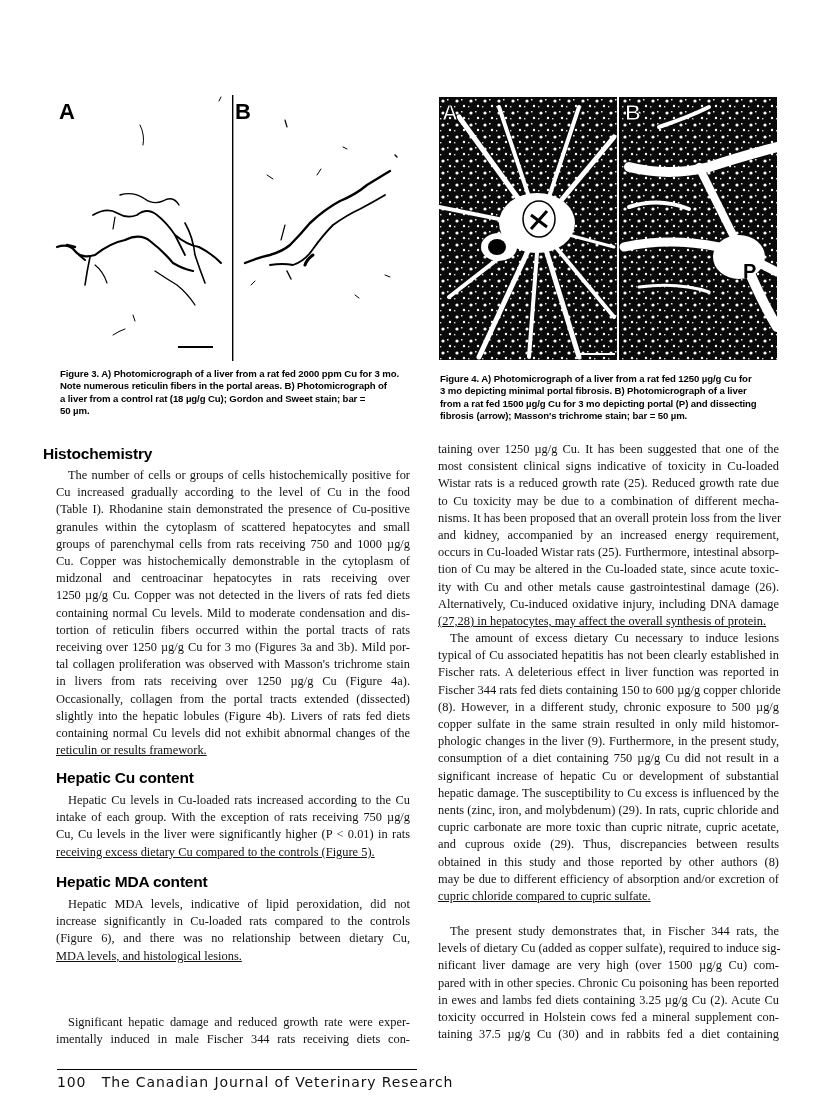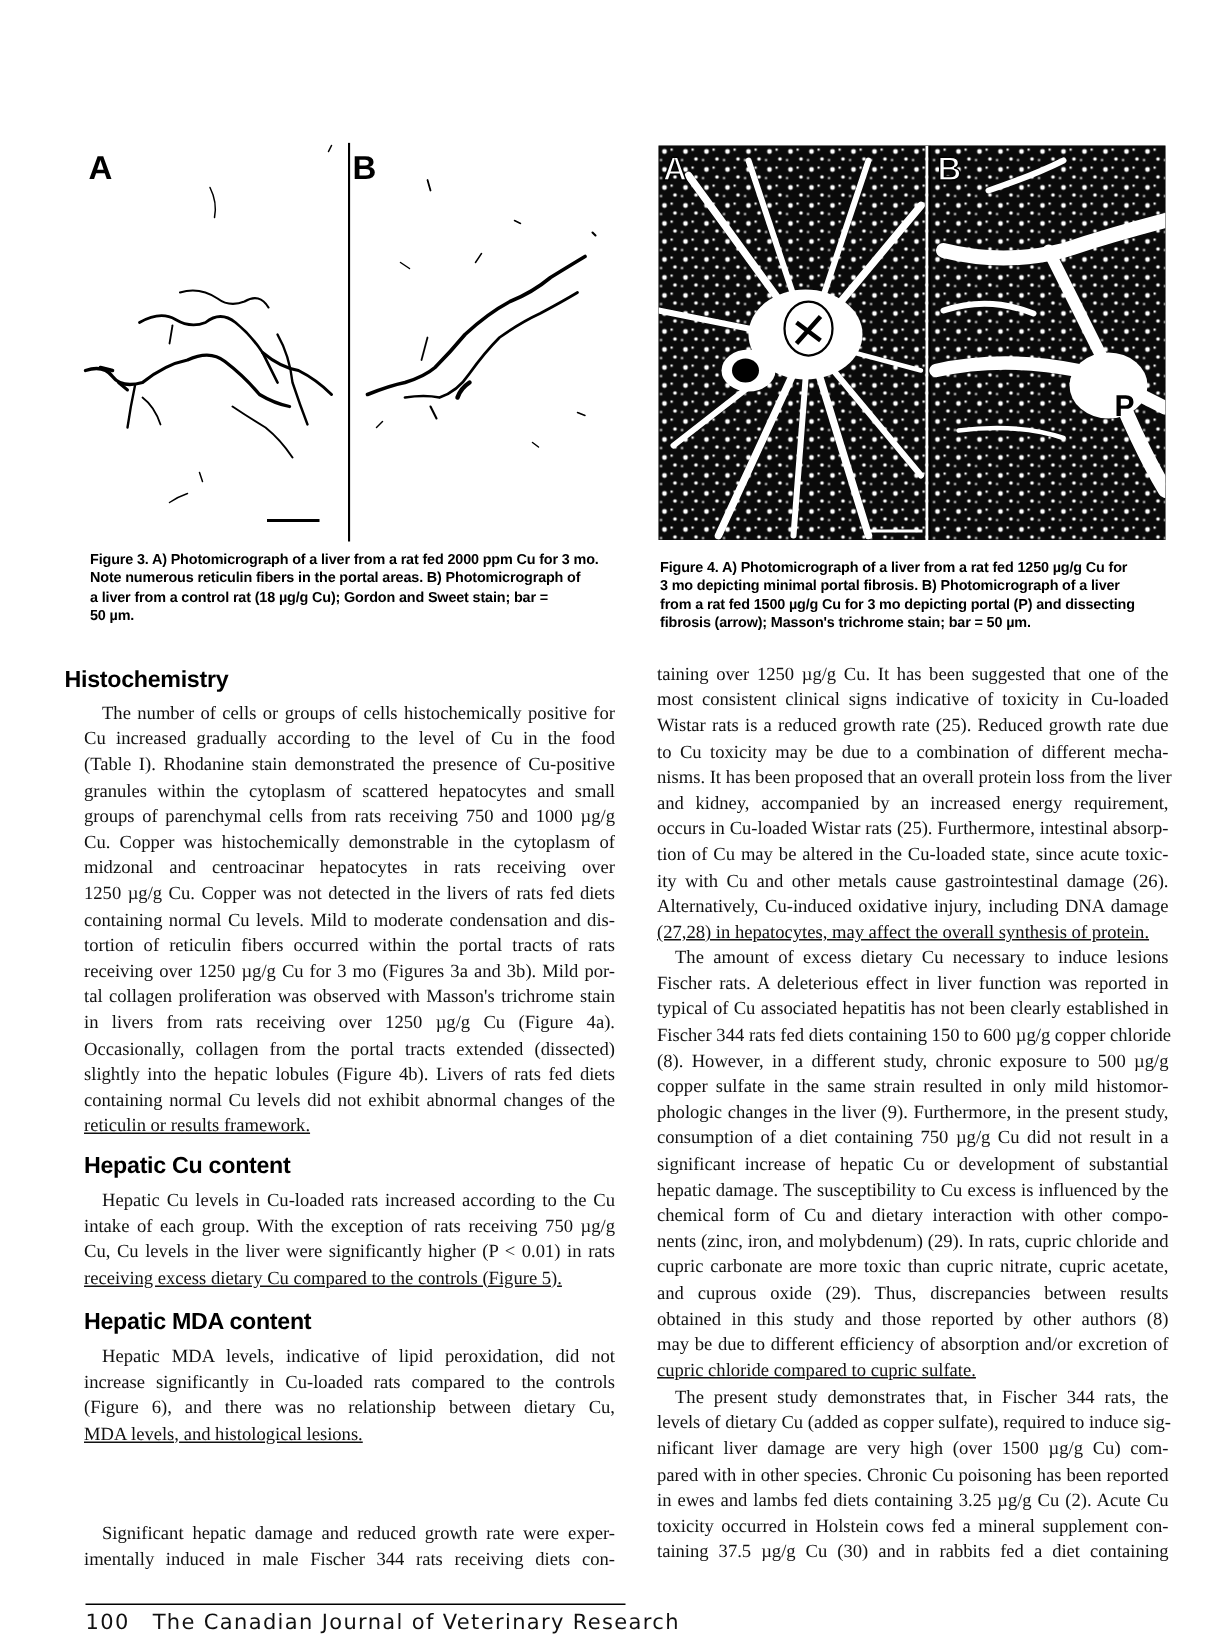--- a/index.html
+++ b/index.html
@@ -183,30 +183,29 @@
   <span class="line">and kidney, accompanied by an increased energy requirement,</span>
   <span class="line">occurs in Cu-loaded Wistar rats (25). Furthermore, intestinal absorp-</span>
   <span class="line">tion of Cu may be altered in the Cu-loaded state, since acute toxic-</span>
   <span class="line">ity with Cu and other metals cause gastrointestinal damage (26).</span>
   <span class="line">Alternatively, Cu-induced oxidative injury, including DNA damage</span>
   <span class="line last">(27,28) in hepatocytes, may affect the overall synthesis of protein.</span>
 </div>
 
 <div class="para" style="left:438px; top:630px; width:341px;">
   <span class="line indent">The amount of excess dietary Cu necessary to induce lesions</span>
+  <span class="line">typical of Cu associated hepatitis has not been clearly established in</span>
   <span class="line">Fischer rats. A deleterious effect in liver function was reported in</span>
-  <span class="line">typical of Cu associated hepatitis has not been clearly established in</span>
   <span class="line">Fischer 344 rats fed diets containing 150 to 600 µg/g copper chloride</span>
   <span class="line">(8). However, in a different study, chronic exposure to 500 µg/g</span>
   <span class="line">copper sulfate in the same strain resulted in only mild histomor-</span>
   <span class="line">phologic changes in the liver (9). Furthermore, in the present study,</span>
   <span class="line">consumption of a diet containing 750 µg/g Cu did not result in a</span>
   <span class="line">significant increase of hepatic Cu or development of substantial</span>
   <span class="line">hepatic damage. The susceptibility to Cu excess is influenced by the</span>
-  <span class="line">chemical form of Cu and dietary interaction with other compo-</span>
   <span class="line">nents (zinc, iron, and molybdenum) (29). In rats, cupric chloride and</span>
   <span class="line">cupric carbonate are more toxic than cupric nitrate, cupric acetate,</span>
   <span class="line">and cuprous oxide (29). Thus, discrepancies between results</span>
   <span class="line">obtained in this study and those reported by other authors (8)</span>
   <span class="line">may be due to different efficiency of absorption and/or excretion of</span>
   <span class="line last">cupric chloride compared to cupric sulfate.</span>
 </div>
 
 <div class="para" style="left:438px; top:923px; width:341px;">
   <span class="line indent">The present study demonstrates that, in Fischer 344 rats, the</span>

